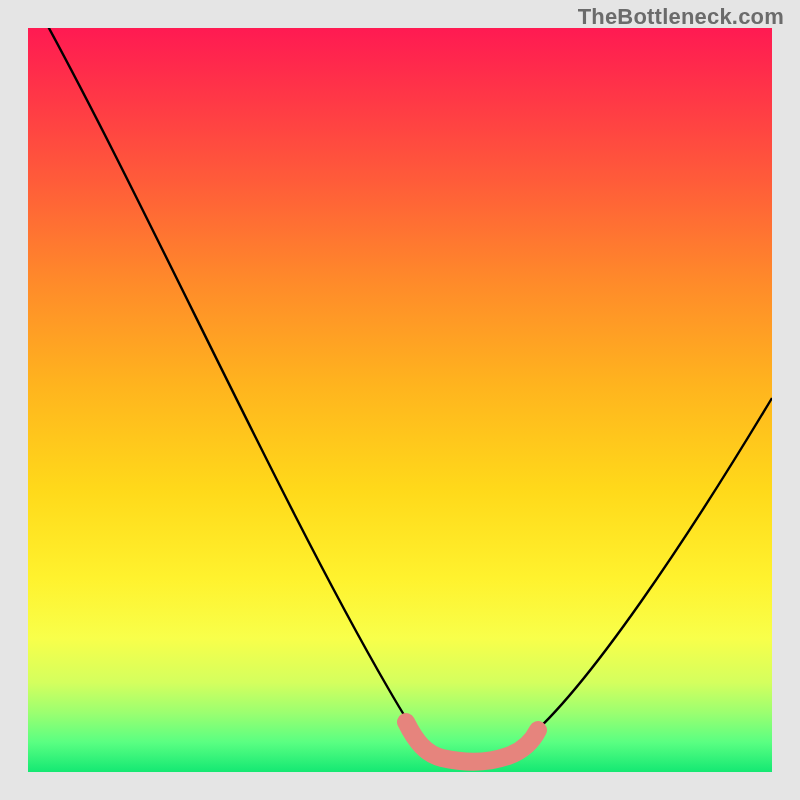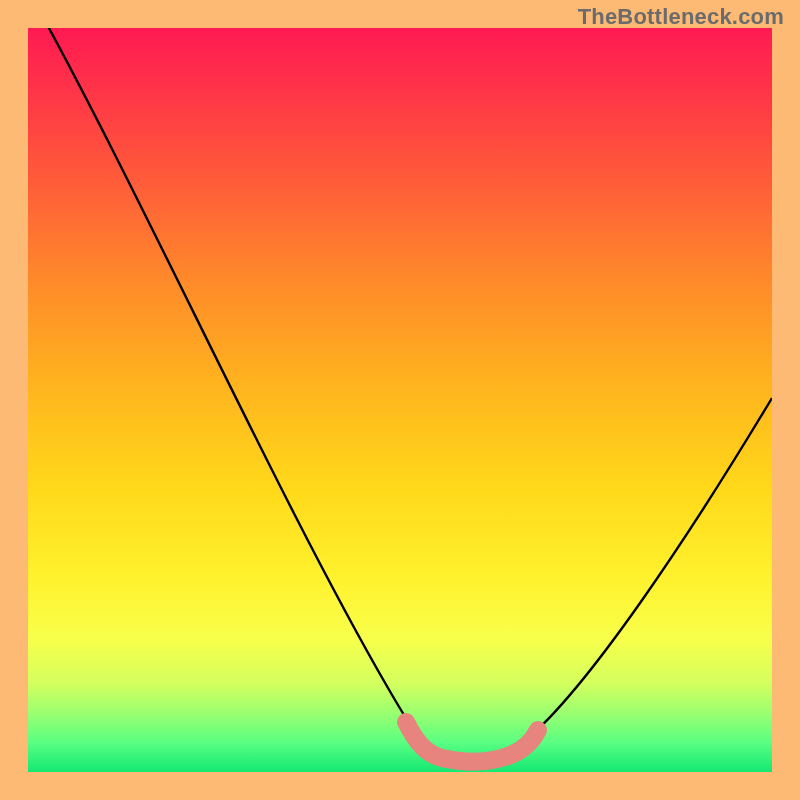--- a/index.html
+++ b/index.html
@@ -9,21 +9,21 @@
     height: 800px;
     background: #000;
     overflow: hidden;
   }
   .frame {
     position: absolute;
     top: 0;
     left: 0;
     width: 800px;
     height: 800px;
-    background: #fdba74;
+    background: #e5e5e5;
   }
   .plot-area {
     position: absolute;
     top: 28px;
     left: 28px;
     width: 744px;
     height: 744px;
     overflow: hidden;
   }
   .gradient {

